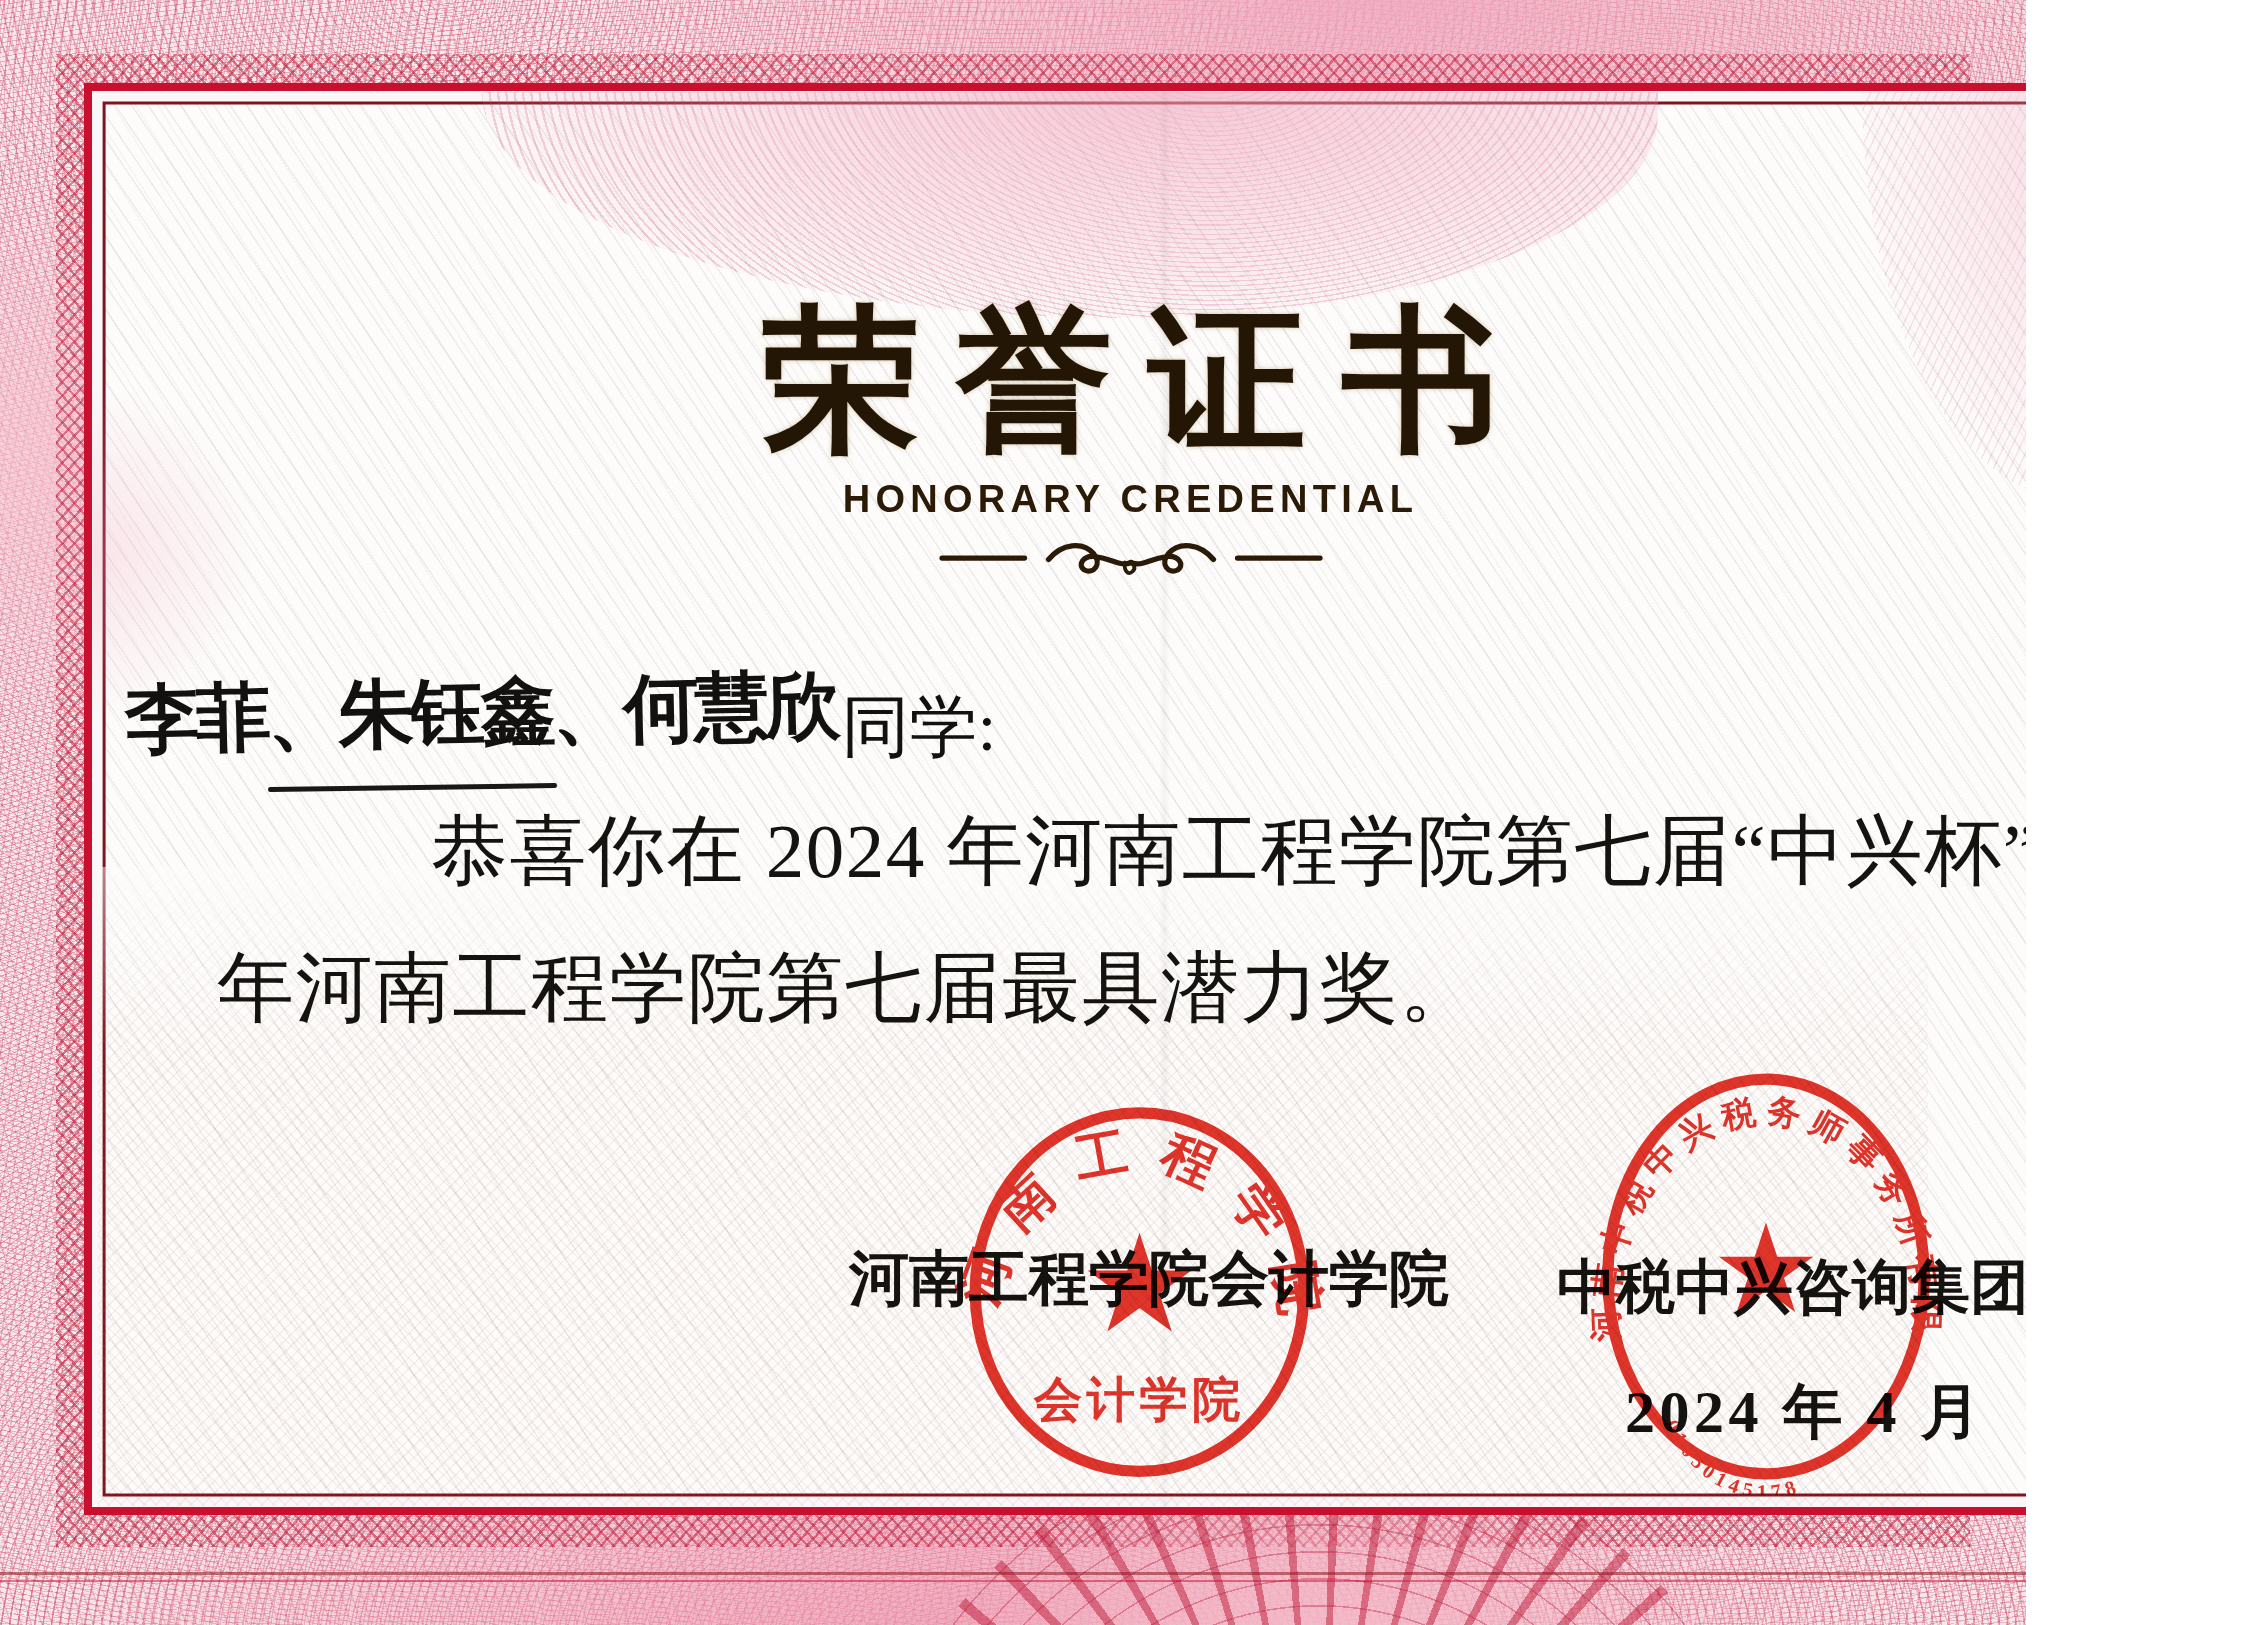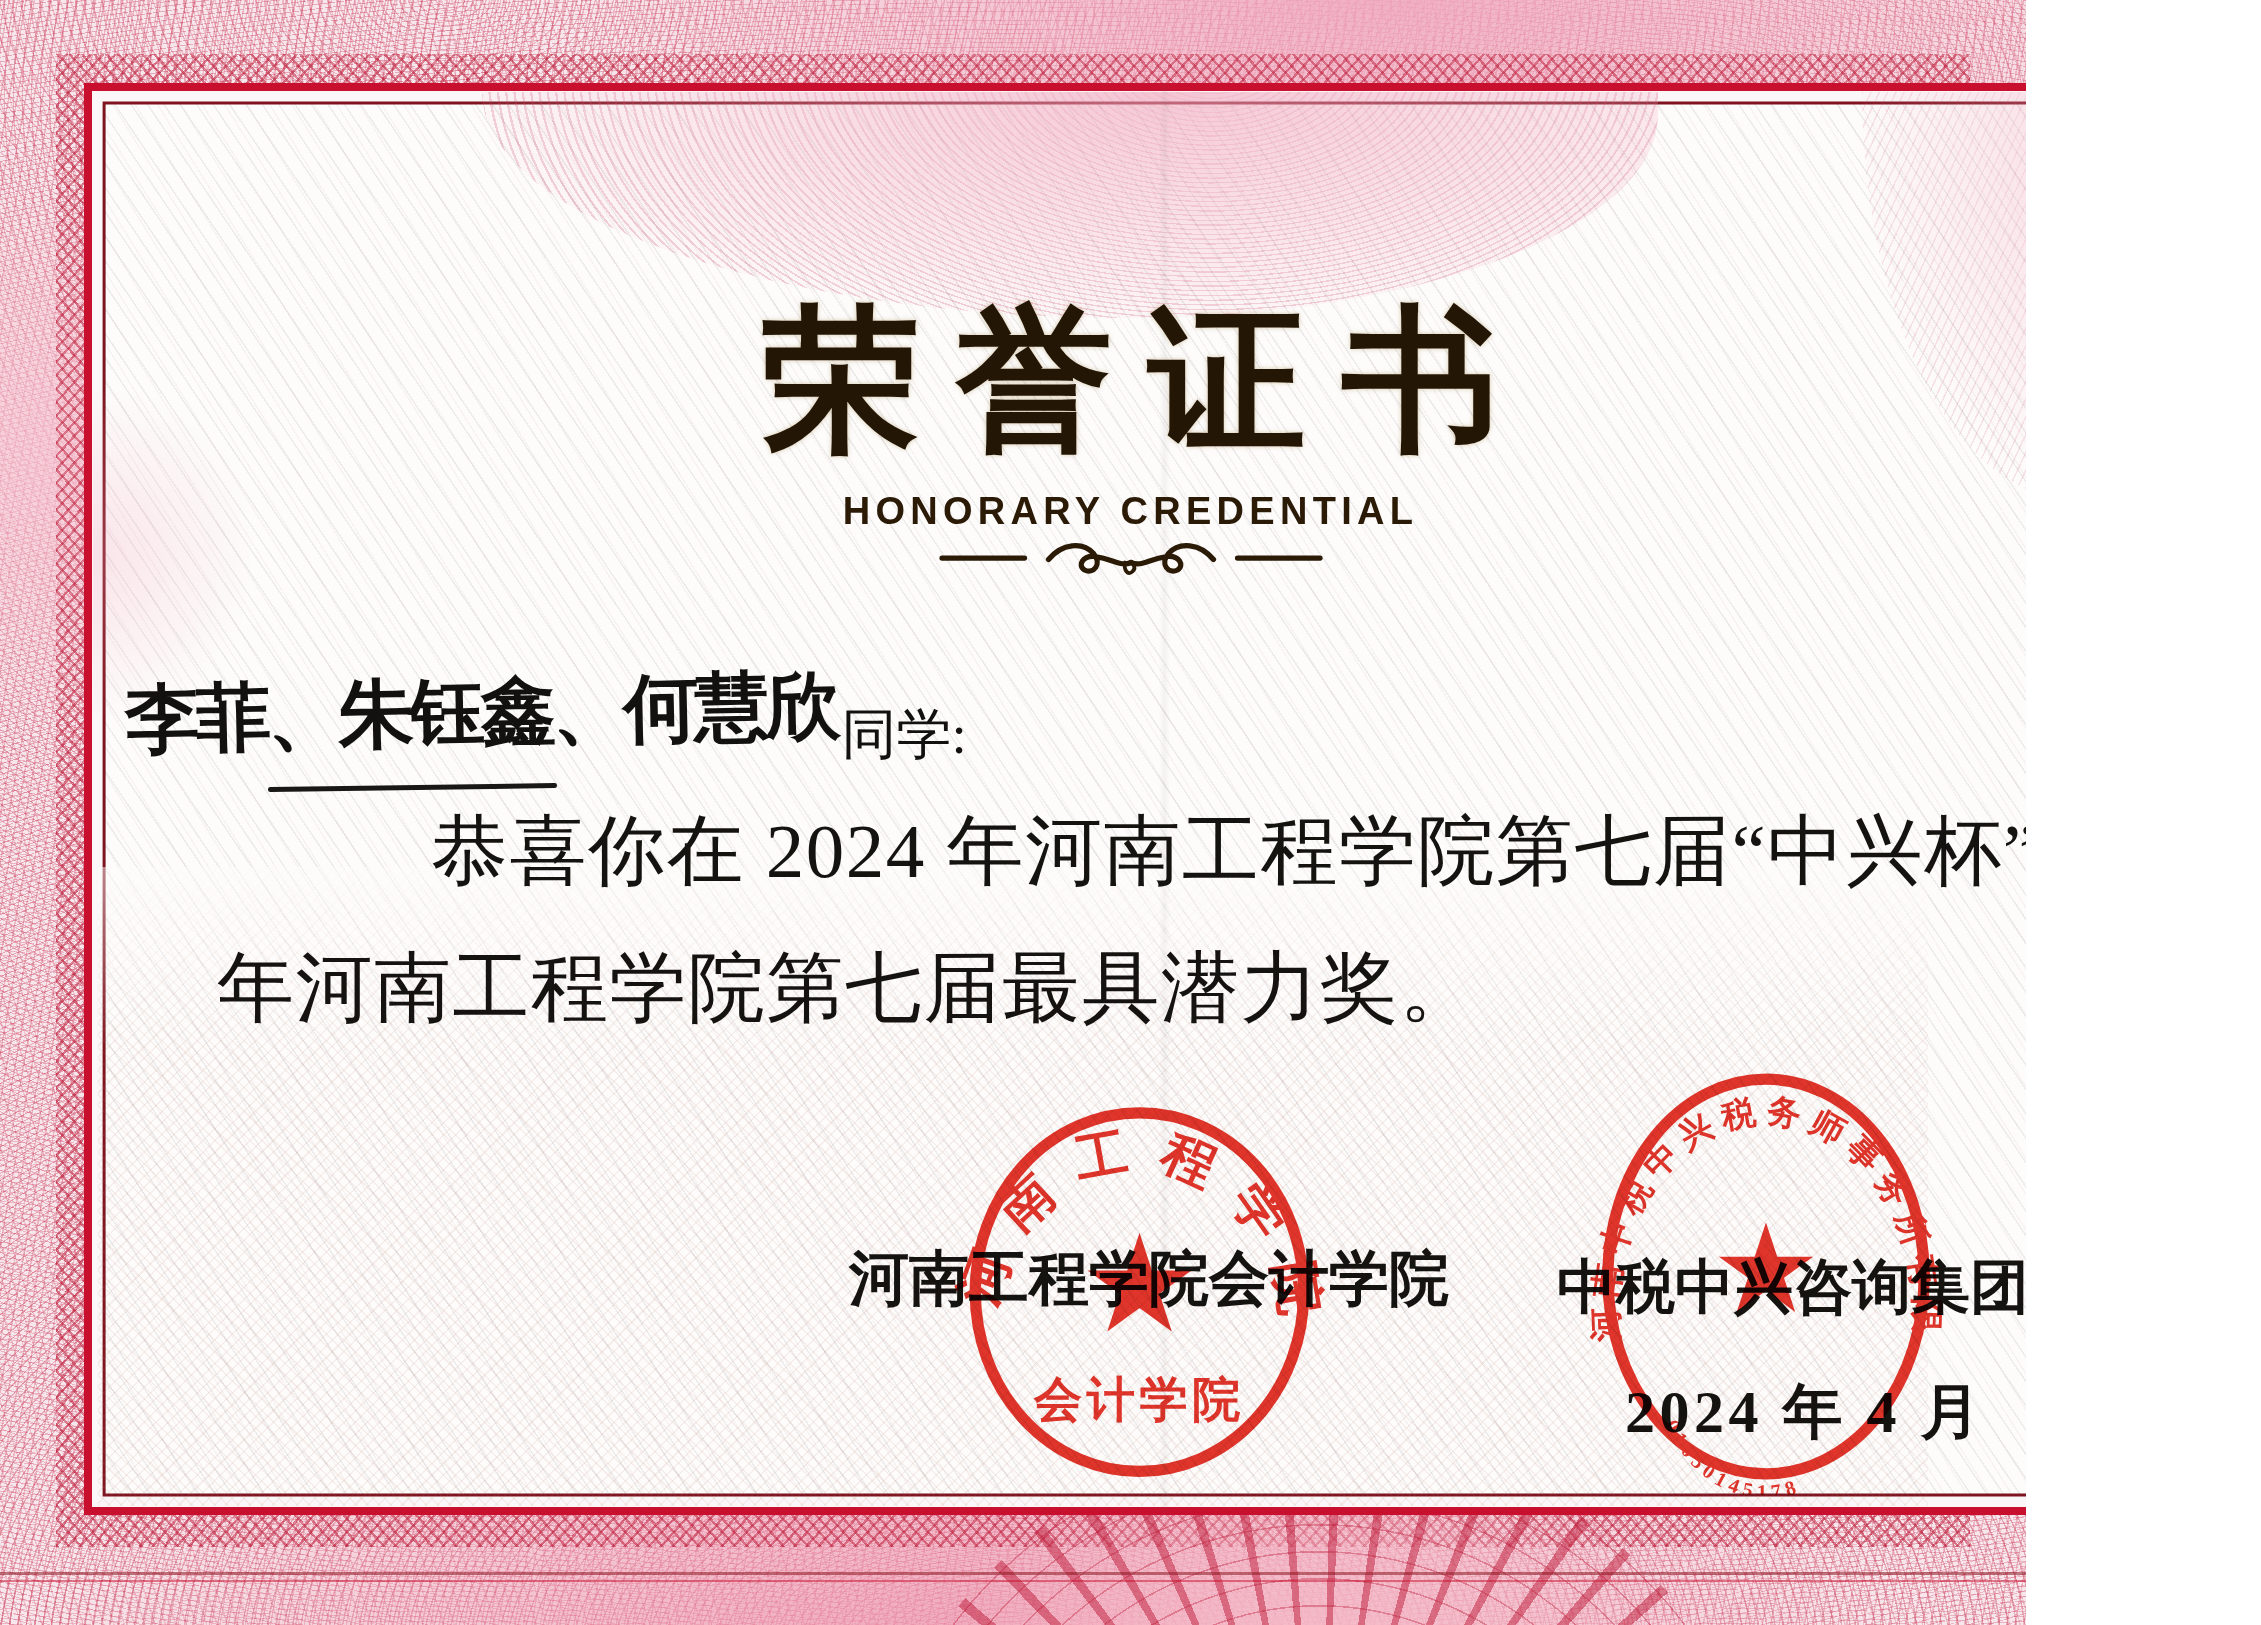--- a/index.html
+++ b/index.html
@@ -66,27 +66,27 @@
   .crease{position:absolute;left:1159px;top:84px;width:10.6px;height:1429px;
     background:linear-gradient(to right, rgba(90,80,80,0), rgba(90,80,80,.06), rgba(90,80,80,0));}
 
   
   .title{position:absolute;left:0;top:301px;width:2261px;text-align:center;
     font-family:"DejaVu Serif","Liberation Serif",serif;font-weight:bold;
     font-size:157px;line-height:1;letter-spacing:36px;text-indent:36px;color:#241605;
     text-shadow:0 0 5.3px rgba(146,106,28,.35);}
   .subtitle{position:absolute;left:0;top:478px;width:2261px;text-align:center;
     font-family:"Liberation Sans",sans-serif;font-weight:bold;
-    font-size:38px;letter-spacing:5.3px;color:#2a1a06;margin-top:12px;}
+    font-size:38px;letter-spacing:5.3px;color:#2a1a06;}
   .flourish{position:absolute;left:935px;top:534px;width:392px;height:48px;}
 
   .names-row{position:absolute;left:125px;top:672px;display:flex;align-items:flex-end;white-space:nowrap;color:#121110;}
   .handwritten{font-size:75px;line-height:1.1;font-weight:600;letter-spacing:-3.8px;
     transform:rotate(-1.2deg);margin-bottom:10.6px;}
-  .salutation{font-size:55px;line-height:1.1;font-weight:500;margin-left:4.5px;}
+  .salutation{font-size:68px;line-height:1.1;font-weight:500;margin-left:4.5px;}
   .name-underline{position:absolute;left:268px;top:785px;width:289px;height:4.5px;background:#1a1816;
     transform:rotate(-.8deg);border-radius:2.3px;}
 
   .body-line{position:absolute;white-space:nowrap;color:#15130f;font-size:77px;line-height:1.2;letter-spacing:1.5px;}
   .line1{left:431px;top:805px;}
   .line2{left:217px;top:941px;}
   .line3{left:431px;top:1061px;}
   .award{font-weight:400;font-size:78px;}
 
   .sig{position:absolute;white-space:nowrap;color:#15130f;font-weight:600;}

